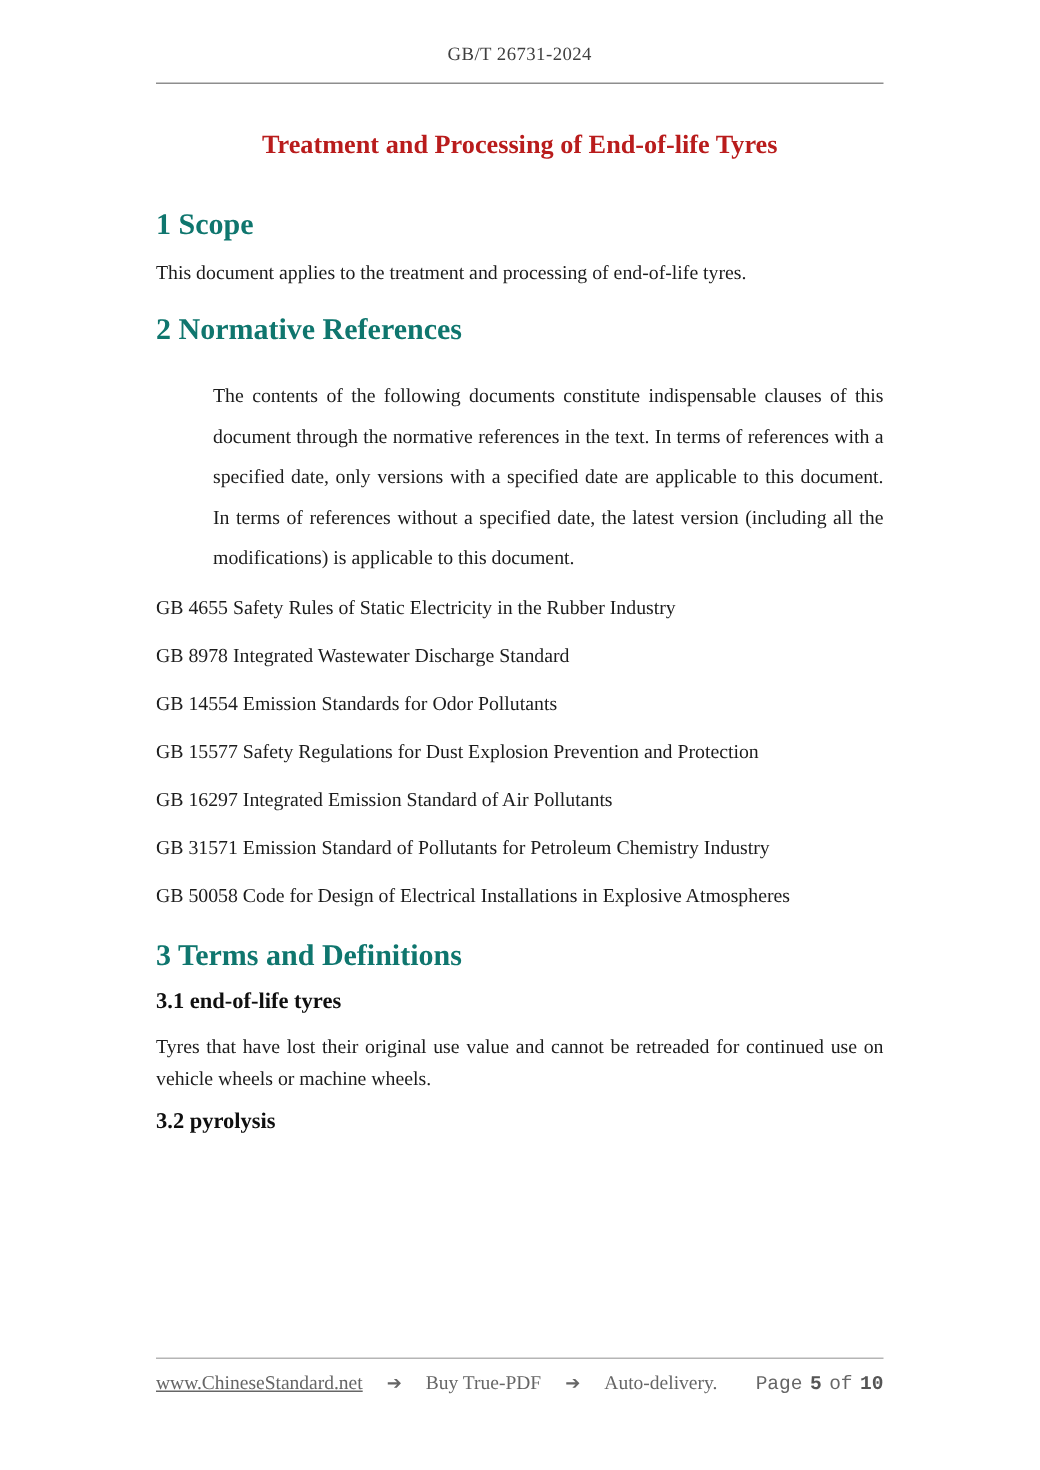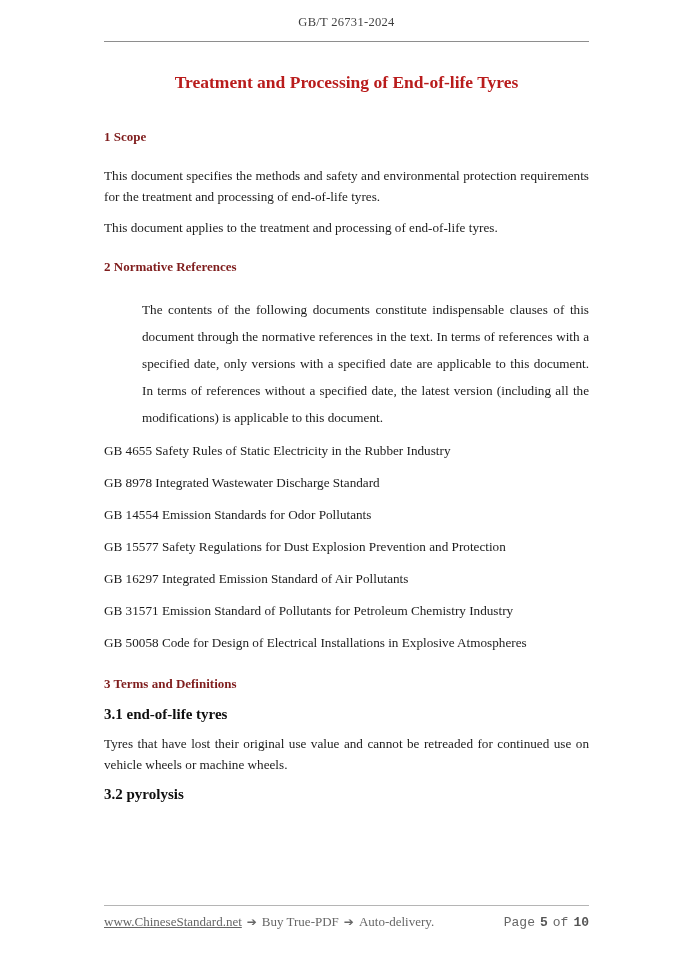--- a/index.html
+++ b/index.html
@@ -8,21 +8,21 @@
     width: 693px;
     height: 980px;
     background: #ffffff;
     font-family: "Liberation Serif", "DejaVu Serif", serif;
     color: #1c1c1c;
     overflow: hidden;
   }
   .content { padding: 0 104px; }
 
   .doc-number {
-    padding-top: 15px;
+    padding-top: 29px;
     text-align: center;
     font-size: 12.5px;
     line-height: 15px;
     color: #3f3f3f;
     letter-spacing: 0.3px;
   }
   .rule-top {
     border: 0;
     border-top: 1px solid #8e8e8e;
     margin: 11px 0 0 0;
@@ -30,23 +30,23 @@
   .doc-title {
     margin-top: 30px;
     text-align: center;
     font-weight: bold;
     font-size: 17.5px;
     line-height: 21px;
     color: #b91c1c;
   }
   .sec-heading {
     font-weight: bold;
-    font-size: 13px;
+    font-size: 20px;
     line-height: 21px;
-    color: #7f1d1d;
+    color: #0f766e;
   }
   .h-scope { margin-top: 33px; }
   .h-norm  { margin-top: 18px; }
   .h-terms { margin-top: 22px; }
 
   .para {
     margin: 0;
     font-size: 13.2px;
     line-height: 21px;
     text-align: justify;
@@ -89,21 +89,21 @@
     left: 104px;
     right: 104px;
     top: 913px;
     display: flex;
     justify-content: space-between;
     align-items: baseline;
     font-size: 13px;
     line-height: 18px;
     color: #666666;
   }
-  .footer-left { display: flex; align-items: baseline; gap: 5px; }
+  .footer-left { display: flex; align-items: baseline; gap: 16px; }
   .footer-link {
     color: #666666;
     text-decoration: underline;
     cursor: pointer;
   }
   .footer-arrow { font-family: "DejaVu Sans", sans-serif; font-size: 12px; color: #666666; }
   .footer-right { display: flex; align-items: flex-start; gap: 5px; font-family: Liberation Mono, monospace; }
   .pg-num { font-weight: bold; color: #555555; }
 </style>
 </head>
@@ -111,21 +111,20 @@
 
 <div class="page">
   <div class="content">
 
     <div class="doc-number">GB/T 26731-2024</div>
     <hr class="rule-top">
 
     <div class="doc-title">Treatment and Processing of End-of-life Tyres</div>
 
     <div class="sec-heading h-scope">1 Scope</div>
-    <p class="para p-scope1">This document specifies the methods and safety and environmental protection requirements for the treatment and processing of end-of-life tyres.</p>
     <p class="para p-scope2">This document applies to the treatment and processing of end-of-life tyres.</p>
 
     <div class="sec-heading h-norm">2 Normative References</div>
     <p class="para p-intro">The contents of the following documents constitute indispensable clauses of this document through the normative references in the text. In terms of references with a specified date, only versions with a specified date are applicable to this document. In terms of references without a specified date, the latest version (including all the modifications) is applicable to this document.</p>
 
     <div class="ref-item first">GB 4655 Safety Rules of Static Electricity in the Rubber Industry</div>
     <div class="ref-item">GB 8978 Integrated Wastewater Discharge Standard</div>
     <div class="ref-item">GB 14554 Emission Standards for Odor Pollutants</div>
     <div class="ref-item">GB 15577 Safety Regulations for Dust Explosion Prevention and Protection</div>
     <div class="ref-item">GB 16297 Integrated Emission Standard of Air Pollutants</div>

